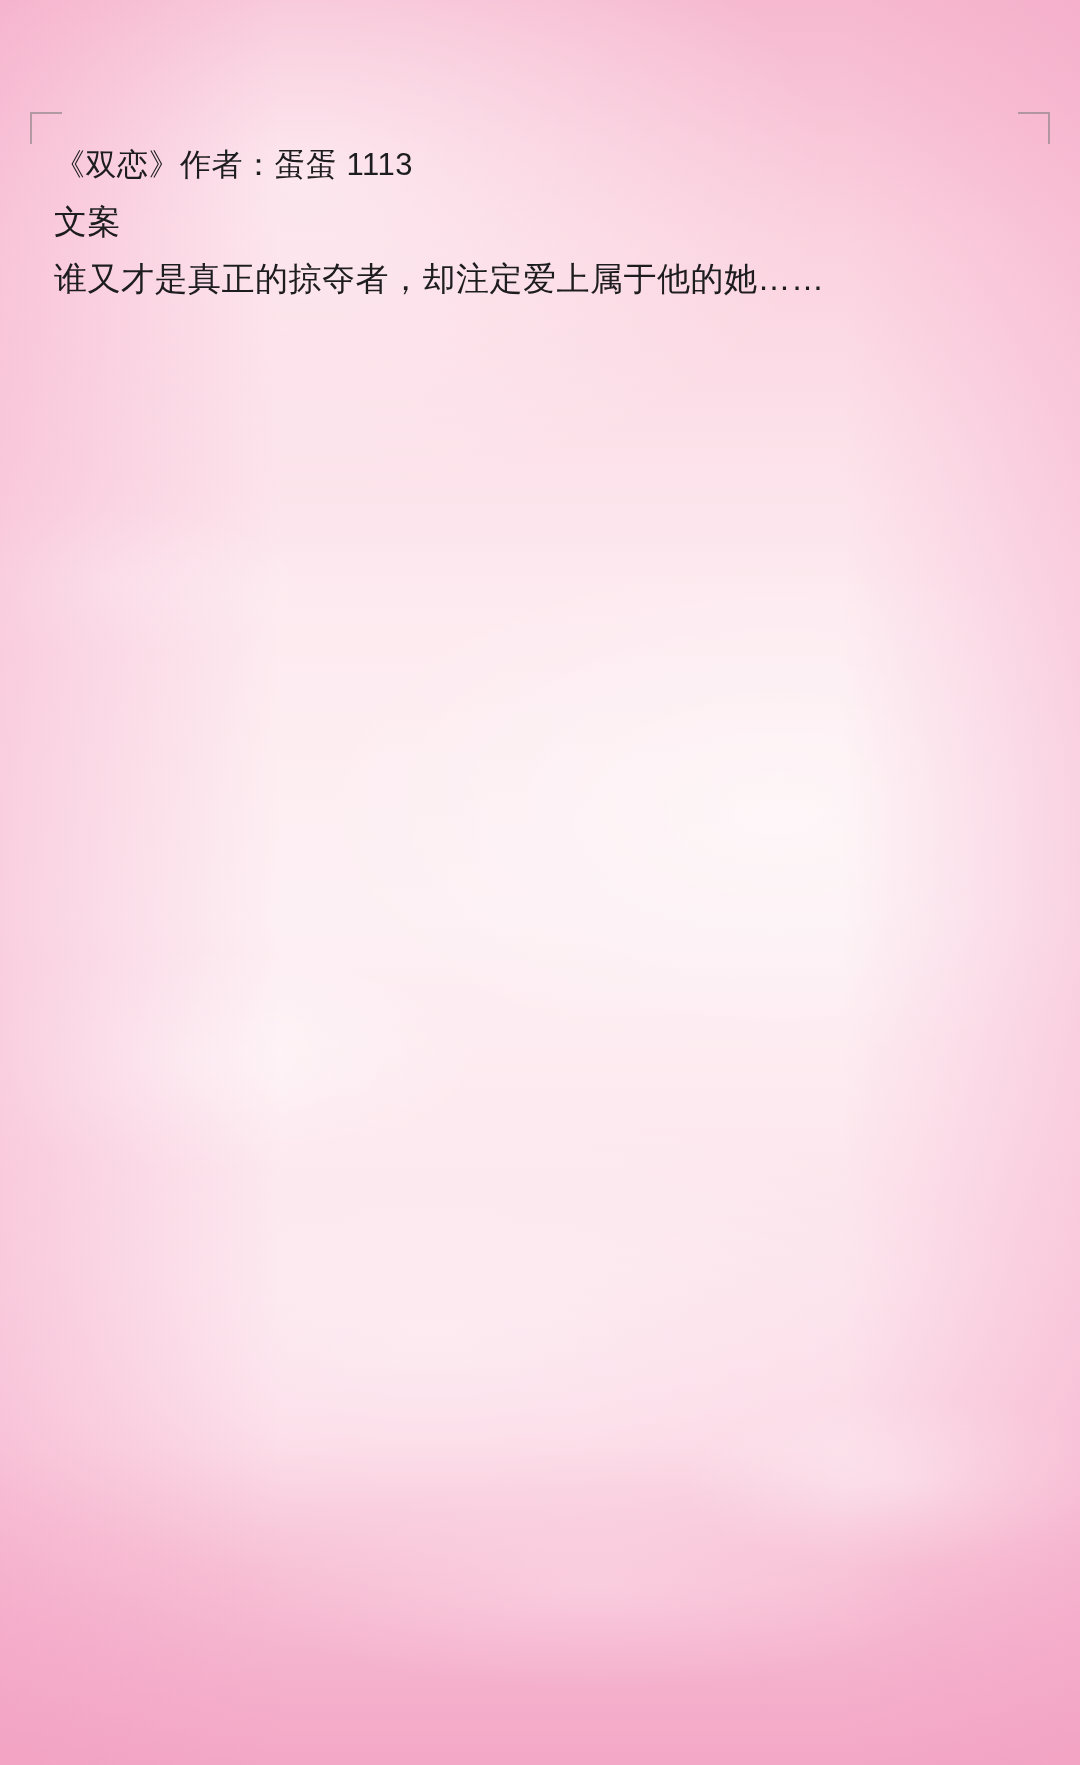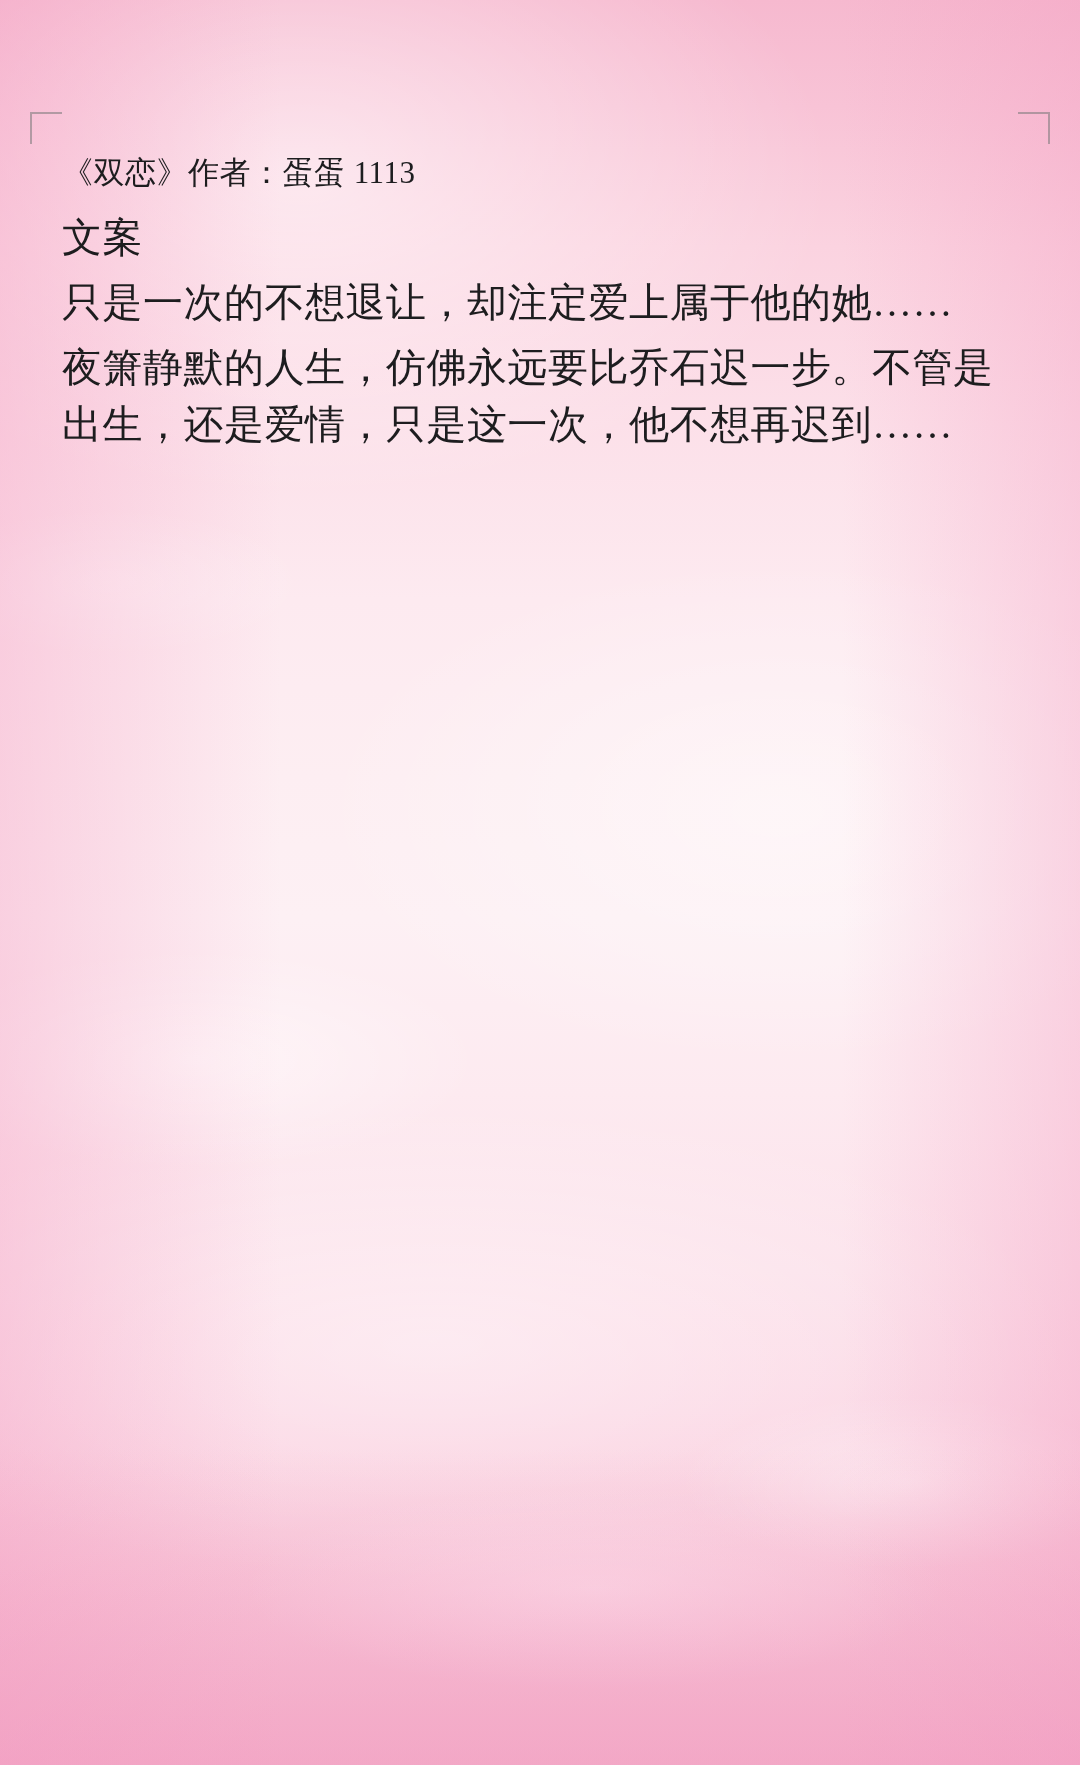--- a/index.html
+++ b/index.html
@@ -83,32 +83,31 @@
 
   
   .doc {
     position: absolute;
     top: 136px;
     left: 54px;
     right: 54px;
   }
   .line {
     color: #1d1d1f;
-    font-size: 40px;
+    font-size: 33px;
     line-height: 57px;
     letter-spacing: 0.5px;
     white-space: pre-wrap;
     word-break: break-word;
   }
   .title-line {
     font-size: 31px;
   }
   .para {
-    margin: 8px;
-    font-family: Liberation Serif, serif;
+    margin: 0;
   }
 </style>
 </head>
 <body>
 
 <div class="bg-layer bg-base"></div>
 <div class="bg-layer bg-glow-1"></div>
 <div class="bg-layer bg-glow-2"></div>
 <div class="bg-layer bg-glow-3"></div>
 <div class="bg-layer bg-wisp-a"></div>
@@ -118,15 +117,14 @@
 <div class="bg-layer bg-tint-left"></div>
 <div class="bg-layer bg-tint-right"></div>
 <div class="bg-layer bg-tint-bottom"></div>
 
 <div class="crop crop-tl"></div>
 <div class="crop crop-tr"></div>
 
 <div class="doc">
   <p class="line title-line para">《双恋》作者：蛋蛋 1113</p>
   <p class="line para">文案</p>
-  <p class="line para">只是一次的不想退让，却注定爱上属于他的她……</p>
-  <p class="line para">夜箫静默的人生，仿佛永远要比乔石迟一步。不管是出生，还是爱情，只是这一次，他不想再迟到……</p>
+  <p class="line para">谁又才是真正的掠夺者，却注定爱上属于他的她……</p>
 </div>
 
 </body></html>

